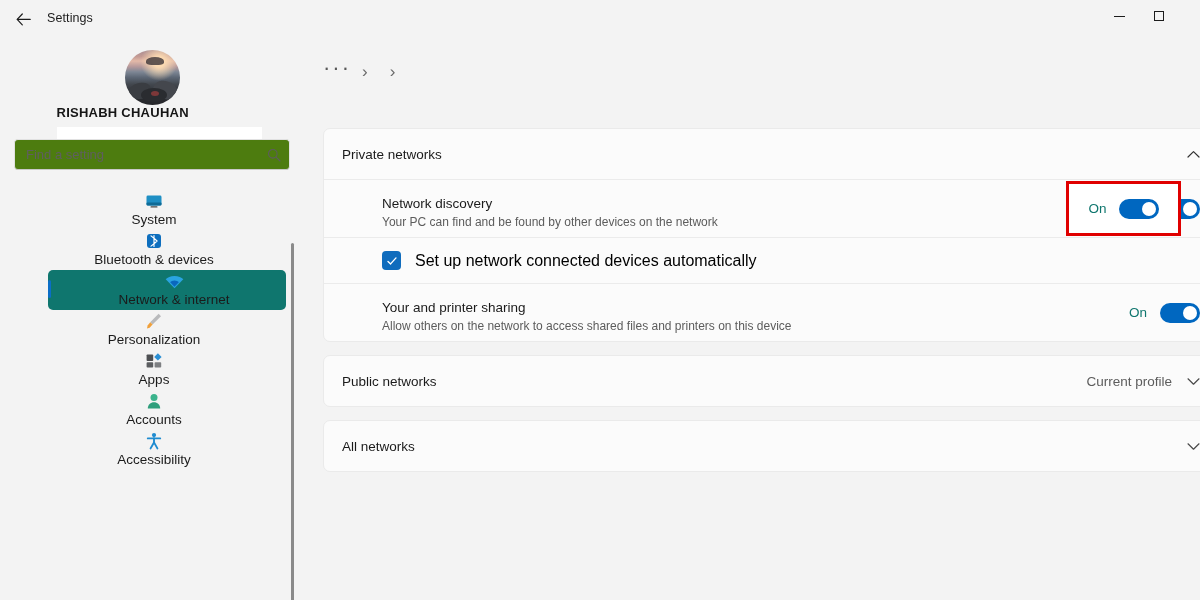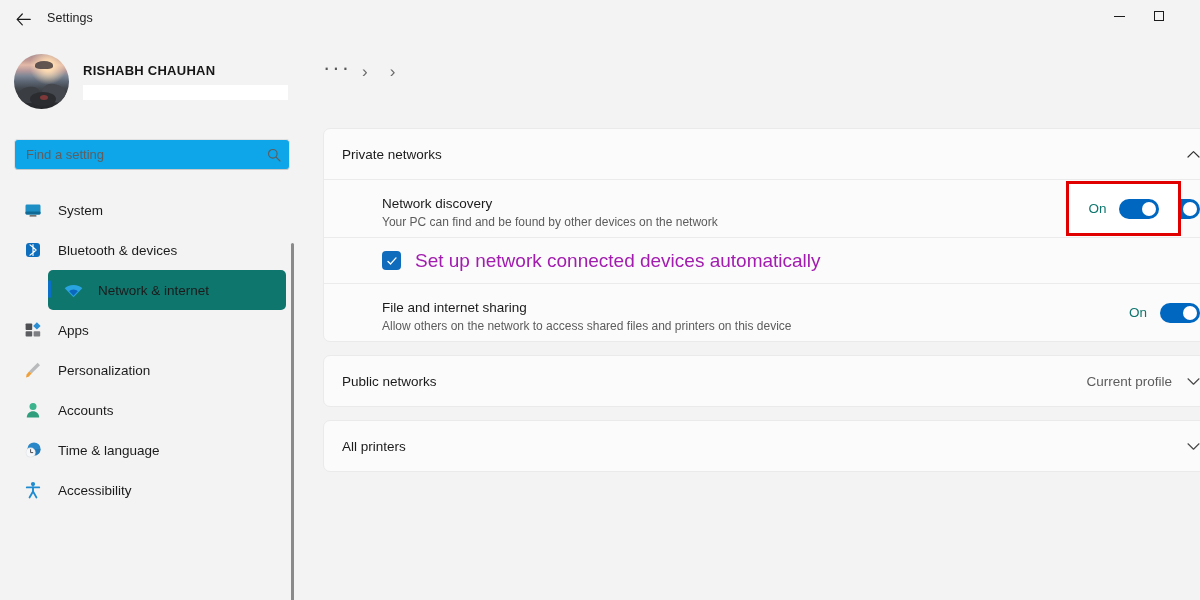--- a/index.html
+++ b/index.html
@@ -31,21 +31,21 @@
   .win-min { left: 1096px; }
   .win-max { left: 1136px; }
   .win-close { left: 1186px; }
   .glyph-min { width: 11px; height: 1px; background: #1b1b1b; }
   .glyph-max { width: 10px; height: 10px; border: 1px solid #1b1b1b; }
 
   
   .sidebar { position: absolute; left: 0; top: 38px; width: 292px; height: 562px; }
   .account {
     position: absolute; left: 14px; top: 12px; width: 276px; height: 62px;
-    display: flex; align-items: center; border-radius: 4px; cursor: pointer;
+    display: flex; align-items: center; border-radius: 4px; cursor: pointer; flex-direction: column;
   }
   .avatar {
     width: 55px; height: 55px; border-radius: 50%;
     flex: 0 0 55px; overflow: hidden; position: relative;
     background:
       radial-gradient(circle at 62% 22%, rgba(255,222,180,.95) 0 9%, rgba(255,190,150,0) 34%),
       linear-gradient(180deg,
         #a98d93 0%, #c49b94 12%, #e3b9a8 20%, #b79a9c 30%,
         #7d8694 40%, #5c6674 50%, #43484f 62%,
         #34373c 74%, #2b2d31 86%, #25262a 100%);
@@ -59,36 +59,36 @@
   .avatar .accent { position: absolute; left: 26px; bottom: 9px; width: 8px; height: 5px;
     background: #8d3b3b; border-radius: 50%; opacity: .85; }
   .avatar .isle { position: absolute; left: 21px; top: 13%; width: 18px; height: 8px;
     background: rgba(60,52,56,.8); border-radius: 50% 50% 30% 30%; }
   .acct-text { margin-left: 14px; display: flex; flex-direction: column; justify-content: center; }
   .acct-name { font-size: 13px; font-weight: bold; color: #161616; letter-spacing: .25px; }
   .acct-redact { margin-top: 7px; width: 205px; height: 15px; background: #ffffff; }
 
   .search-wrap { position: absolute; left: 14px; top: 101px; width: 276px; height: 31px; }
   .search-box {
-    width: 100%; height: 31px; background: #0ea5e9;
+    width: 100%; height: 31px; background: #4d7c0f;
     border: 1px solid #e1e1e1; border-bottom-color: #c9c9c9;
     border-radius: 4px; display: flex; align-items: center; cursor: text;
   }
   .search-input {
     border: 0; outline: 0; background: transparent; flex: 1;
     font-family: "Liberation Sans", sans-serif; font-size: 13px;
     color: #1b1b1b; padding: 0 0 0 11px;
   }
   .search-input::placeholder { color: #5f5f5f; opacity: 1; }
   .search-ico { width: 30px; display: flex; align-items: center; justify-content: center; }
 
   .navlist { position: absolute; left: 0; top: 152px; width: 292px; }
   .navitem {
     position: relative; height: 40px; margin: 0 6px 0 8px;
-    display: flex; align-items: center; border-radius: 5px; cursor: pointer;
+    display: flex; align-items: center; border-radius: 5px; cursor: pointer; flex-direction: column;
   }
   .navitem.sel { background: #0f766e; margin-left: 48px; }
   .navitem.sel::before {
     content: ""; position: absolute; left: 0px; top: 10px;
     width: 3px; height: 18px; background: #0b6ec7; border-radius: 2px;
   }
   .nav-ico {
     width: 22px; height: 22px; margin-left: 14px; flex: 0 0 22px;
     display: flex; align-items: center; justify-content: center;
   }
@@ -137,21 +137,21 @@
     width: 14px; height: 14px; border-radius: 50%; background: #ffffff;
   }
 
   .cbrow { display: flex; align-items: center; min-height: 46px;
     padding: 0 22px 0 58px; border-top: 1px solid #ebebeb; }
   .cbox {
     width: 19px; height: 19px; border-radius: 4px; background: #0f6cbd;
     display: flex; align-items: center; justify-content: center;
     flex: 0 0 19px; cursor: pointer;
   }
-  .cb-lbl { margin-left: 14px; font-size: 19px; color: #a21caf; }
+  .cb-lbl { margin-left: 14px; font-size: 16px; color: #000000; }
 
   
   .annot {
     position: absolute; left: 1066px; top: 181px;
     width: 115px; height: 55px;
     border: 3px solid #e00000; background: #ffffff;
     display: flex; align-items: center; justify-content: center;
   }
   .annot .state-lbl { margin-right: 12px; }
 </style>
@@ -236,61 +236,49 @@
             <path d="M9.5 4 C5.6 4 2.4 5.6 0.7 7.2 L9.5 16.2 L18.3 7.2 C16.6 5.6 13.4 4 9.5 4 Z" fill="#2aa4e0"></path>
             <path d="M9.5 8.6 C7.6 8.6 6.1 9.4 5.2 10.2 L9.5 14.7 L13.8 10.2 C12.9 9.4 11.4 8.6 9.5 8.6 Z" fill="#0a67bd"></path>
           </svg>
         </span>
         <span class="nav-lbl">Network &amp; internet</span>
       </div>
 
       <div class="navitem">
         <span class="nav-ico">
           <svg width="18" height="18" viewBox="0 0 18 18">
+            <path d="M13.6 1.8 L16 4.2 L7.6 12.6 L5.2 10.2 Z" fill="#b9babc"></path>
+            <path d="M5.2 10.2 L7.6 12.6 L4.6 15.8 L2 16.4 L2.6 13.4 Z" fill="#f0a03a"></path>
+          </svg>
+        </span>
+        <span class="nav-lbl">Personalization</span>
+      </div>
+
+      <div class="navitem">
+        <span class="nav-ico">
+          <svg width="18" height="18" viewBox="0 0 18 18">
             <rect x="1.6" y="2.4" width="6.6" height="6.6" rx="0.8" fill="#4d4f52"></rect>
             <rect x="1.6" y="10.2" width="6.6" height="5.4" rx="0.8" fill="#5b5d60"></rect>
             <rect x="9.6" y="10.2" width="6.6" height="5.4" rx="0.8" fill="#7d7f82"></rect>
             <path d="M12.9 1.2 L16.6 4.9 L12.9 8.6 L9.2 4.9 Z" fill="#2a8fd4"></path>
           </svg>
         </span>
         <span class="nav-lbl">Apps</span>
       </div>
 
       <div class="navitem">
         <span class="nav-ico">
           <svg width="18" height="18" viewBox="0 0 18 18">
-            <path d="M13.6 1.8 L16 4.2 L7.6 12.6 L5.2 10.2 Z" fill="#b9babc"></path>
-            <path d="M5.2 10.2 L7.6 12.6 L4.6 15.8 L2 16.4 L2.6 13.4 Z" fill="#f0a03a"></path>
-          </svg>
-        </span>
-        <span class="nav-lbl">Personalization</span>
-      </div>
-
-      <div class="navitem">
-        <span class="nav-ico">
-          <svg width="18" height="18" viewBox="0 0 18 18">
             <circle cx="9" cy="5.4" r="3.5" fill="#3bb38c"></circle>
             <path d="M2.8 16.4 C2.8 12.6 5.6 10.2 9 10.2 C12.4 10.2 15.2 12.6 15.2 16.4 Z" fill="#2f9e7c"></path>
           </svg>
         </span>
         <span class="nav-lbl">Accounts</span>
       </div>
 
-      <div class="navitem">
-        <span class="nav-ico">
-          <svg width="18" height="18" viewBox="0 0 18 18">
-            <circle cx="10" cy="8" r="6.6" fill="#2b88c8"></circle>
-            <path d="M3.4 8 A6.6 6.6 0 0 0 16.6 8 Z" fill="#1d6fa8" opacity="0.55"></path>
-            <circle cx="6.6" cy="11.6" r="5" fill="#e4e7ea"></circle>
-            <circle cx="6.6" cy="11.6" r="4.1" fill="#f7f8f9"></circle>
-            <path d="M6.6 8.6 V11.6 H8.8" fill="none" stroke="#4b4d50" stroke-width="1" stroke-linecap="round"></path>
-          </svg>
-        </span>
-        <span class="nav-lbl">Time &amp; language</span>
-      </div>
 
 
       <div class="navitem">
         <span class="nav-ico">
           <svg width="18" height="18" viewBox="0 0 18 18">
             <circle cx="9" cy="3.1" r="2.1" fill="#1e8bd0"></circle>
             <path d="M2.8 6.4 H15.2" stroke="#1e8bd0" stroke-width="1.9" stroke-linecap="round"></path>
             <path d="M9 6.2 V10.4 L5.6 16.4 M9 10.4 L12.4 16.4" stroke="#1e8bd0" stroke-width="1.9" fill="none" stroke-linecap="round"></path>
           </svg>
         </span>
@@ -341,21 +329,21 @@
           <span class="cbox">
             <svg width="12" height="12" viewBox="0 0 12 12">
               <path d="M2 6.4 L4.6 8.9 L10 2.9" fill="none" stroke="#ffffff" stroke-width="1.4" stroke-linecap="round" stroke-linejoin="round"></path>
             </svg>
           </span>
           <span class="cb-lbl">Set up network connected devices automatically</span>
         </div>
 
         <div class="subrow">
           <div class="txt">
-            <div class="s-ttl">File and internet sharing</div>
+            <div class="s-ttl">Your and printer sharing</div>
             <div class="s-sub">Allow others on the network to access shared files and printers on this device</div>
           </div>
           <div class="row-right">
             <span class="state-lbl">On</span>
             <span class="toggle">
               <span class="thumb"></span>
             </span>
           </div>
         </div>
 
@@ -368,21 +356,21 @@
           <span class="chev">
             <svg width="13" height="9" viewBox="0 0 13 9">
               <path d="M1 1.8 L6.5 7.2 L12 1.8" fill="none" stroke="#4a4a4a" stroke-width="1.2" stroke-linecap="round" stroke-linejoin="round"></path>
             </svg>
           </span>
         </div>
       </div>
 
       <div class="card">
         <div class="card-head">
-          <span class="ttl">All printers</span>
+          <span class="ttl">All networks</span>
           <span class="aux"></span>
           <span class="chev">
             <svg width="13" height="9" viewBox="0 0 13 9">
               <path d="M1 1.8 L6.5 7.2 L12 1.8" fill="none" stroke="#4a4a4a" stroke-width="1.2" stroke-linecap="round" stroke-linejoin="round"></path>
             </svg>
           </span>
         </div>
       </div>
 
     </div>

